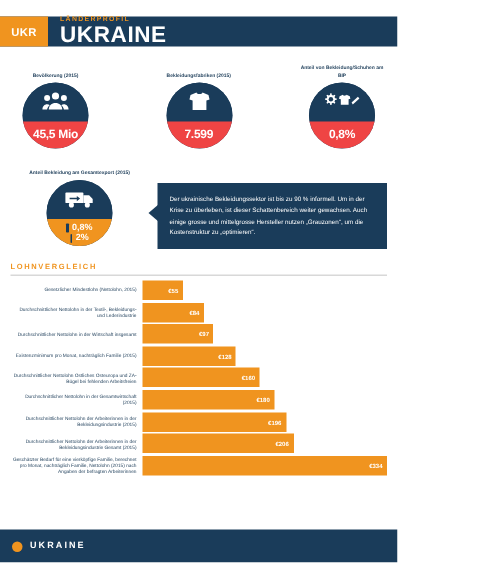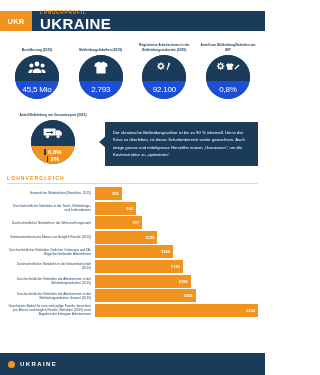--- a/index.html
+++ b/index.html
@@ -97,27 +97,27 @@
   }
   .circle-top {
     height: 58%;
     display: flex;
     align-items: center;
     justify-content: center;
     background: #1a3c5a;
   }
   .circle-bottom {
     height: 42%;
-    background: #1d4ed8;
+    background: #ef4444;
     color: #ffffff;
     display: flex;
     align-items: center;
     justify-content: center;
     font-size: 8px;
-    font-weight: normal;
+    font-weight: bold;
     letter-spacing: -0.2px;
   }
   .icon-svg { display: block; }
 
   
   .mid-row {
     display: flex;
     align-items: flex-start;
     padding: 7px 7px 0 7px;
     box-sizing: border-box;
@@ -293,39 +293,24 @@
   </div>
 
   <div class="stat">
     <div class="stat-label">Bekleidungsfabriken (2015)</div>
     <div class="circle">
       <div class="circle-top">
         <svg class="icon-svg" width="14" height="13" viewBox="0 0 14 13" aria-hidden="true">
           <path d="M5 0.6 L1 2.4 L0.3 5.4 L2.4 6 L2.4 12.4 L11.6 12.4 L11.6 6 L13.7 5.4 L13 2.4 L9 0.6 C8.6 2 5.4 2 5 0.6 Z" fill="#ffffff"></path>
         </svg>
       </div>
-      <div class="circle-bottom">2.793</div>
+      <div class="circle-bottom">7.599</div>
     </div>
   </div>
 
-  <div class="stat">
-    <div class="stat-label">Registrierte Arbeiterinnen in der Bekleidungsindustrie (2015)</div>
-    <div class="circle">
-      <div class="circle-top">
-        <svg class="icon-svg" width="20" height="13" viewBox="0 0 20 13" aria-hidden="true">
-          <g fill="#ffffff">
-            <path d="M6.5 1.2 L7.3 1.2 L7.5 2.3 L8.4 2.7 L9.3 2.1 L9.9 2.7 L9.3 3.6 L9.7 4.5 L10.8 4.7 L10.8 5.5 L9.7 5.7 L9.3 6.6 L9.9 7.5 L9.3 8.1 L8.4 7.5 L7.5 7.9 L7.3 9 L6.5 9 L6.3 7.9 L5.4 7.5 L4.5 8.1 L3.9 7.5 L4.5 6.6 L4.1 5.7 L3 5.5 L3 4.7 L4.1 4.5 L4.5 3.6 L3.9 2.7 L4.5 2.1 L5.4 2.7 L6.3 2.3 Z"></path>
-            <circle cx="6.9" cy="5.1" r="1.5" fill="#1a3c5a"></circle>
-            <path d="M14.6 1.4 L16.2 2.4 L13.6 8.6 L12.9 9.6 L12.7 8.4 Z"></path>
-          </g>
-        </svg>
-      </div>
-      <div class="circle-bottom">92.100</div>
-    </div>
-  </div>
 
   <div class="stat">
     <div class="stat-label">Anteil von Bekleidung/Schuhen am BIP</div>
     <div class="circle">
       <div class="circle-top">
         <svg class="icon-svg" width="24" height="13" viewBox="0 0 24 13" aria-hidden="true">
           <g fill="#ffffff">
             <path d="M4.2 1.2 L5 1.2 L5.2 2.3 L6.1 2.7 L7 2.1 L7.6 2.7 L7 3.6 L7.4 4.5 L8.5 4.7 L8.5 5.5 L7.4 5.7 L7 6.6 L7.6 7.5 L7 8.1 L6.1 7.5 L5.2 7.9 L5 9 L4.2 9 L4 7.9 L3.1 7.5 L2.2 8.1 L1.6 7.5 L2.2 6.6 L1.8 5.7 L0.7 5.5 L0.7 4.7 L1.8 4.5 L2.2 3.6 L1.6 2.7 L2.2 2.1 L3.1 2.7 L4 2.3 Z"></path>
             <circle cx="4.6" cy="5.1" r="1.5" fill="#1a3c5a"></circle>
             <path d="M12.6 2.2 L10.4 3.2 L10 4.9 L11.2 5.2 L11.2 8.8 L16.4 8.8 L16.4 5.2 L17.6 4.9 L17.2 3.2 L15 2.2 C14.8 3 12.8 3 12.6 2.2 Z"></path>

